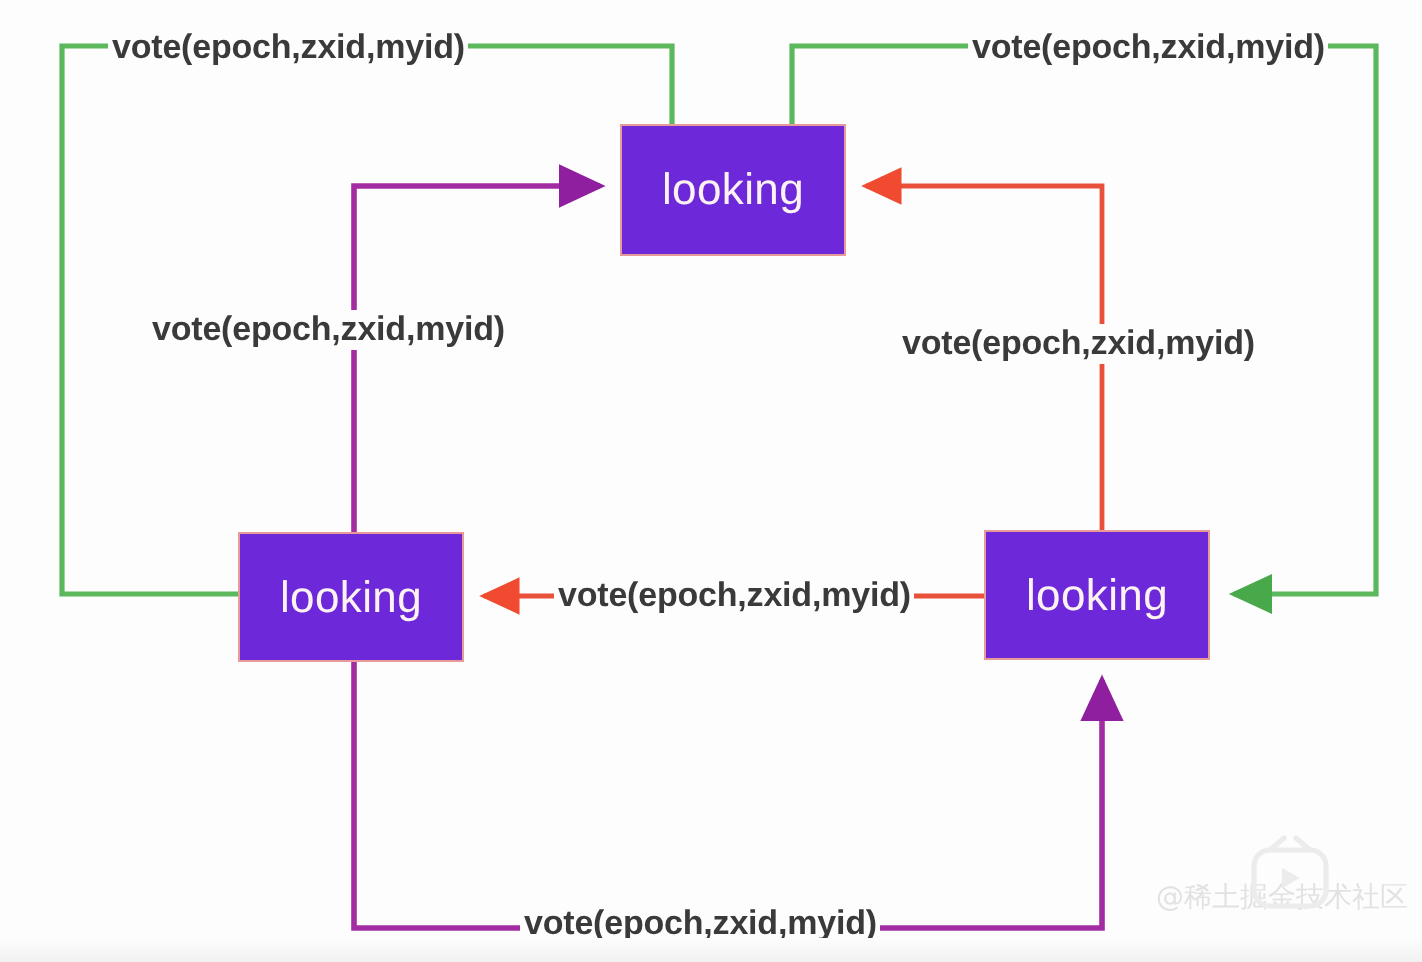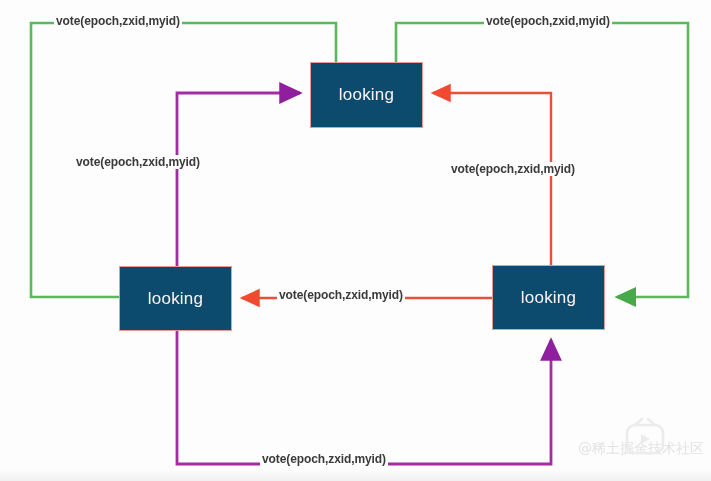--- a/index.html
+++ b/index.html
@@ -24,38 +24,38 @@
     pointer-events: none;
   }
   svg.edges {
     position: absolute;
     top: 0; left: 0;
     width: 711px;
     height: 481px;
   }
   .node {
     position: absolute;
-    background: #0c4a6e;
+    background: #6d28d9;
     border: 1px solid #e89a98;
     display: flex;
     align-items: center;
     justify-content: center;
     color: #fdf2f2;
-    font-size: 17px;
+    font-size: 22px;
     font-weight: 400;
     letter-spacing: 0.2px;
     box-sizing: border-box;
   }
   .node-top    { left: 310px; top: 62px;  width: 113px; height: 66px; }
   .node-left   { left: 119px; top: 266px; width: 113px; height: 65px; }
   .node-right  { left: 492px; top: 265px; width: 113px; height: 65px; }
 
   .edge-label {
     position: absolute;
-    font-size: 12px;
+    font-size: 17px;
     font-weight: bold;
     color: #3a3a3a;
     white-space: nowrap;
     background: transparent;
     letter-spacing: -0.1px;
   }
   .lbl-top-left   { left: 54px;  top: 14px; }
   .lbl-top-right  { left: 484px; top: 14px; }
   .lbl-mid-left   { left: 74px;  top: 155px; }
   .lbl-mid-right  { left: 449px; top: 162px; }

